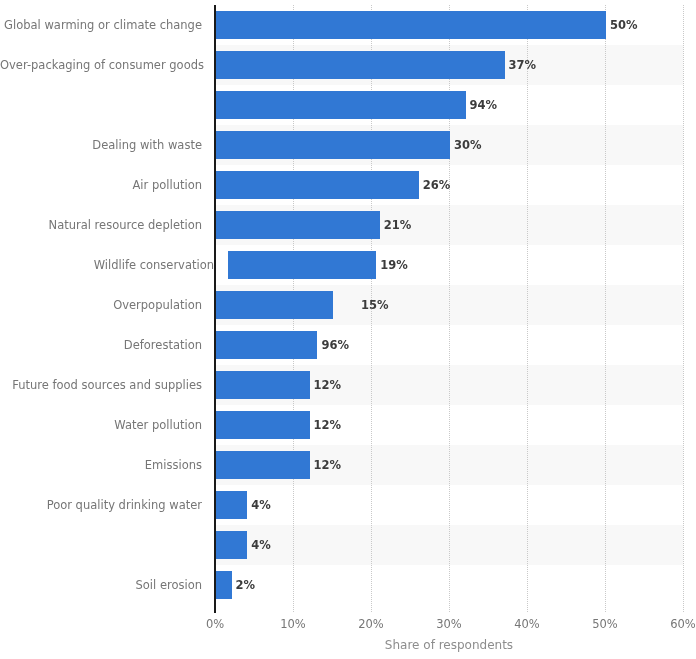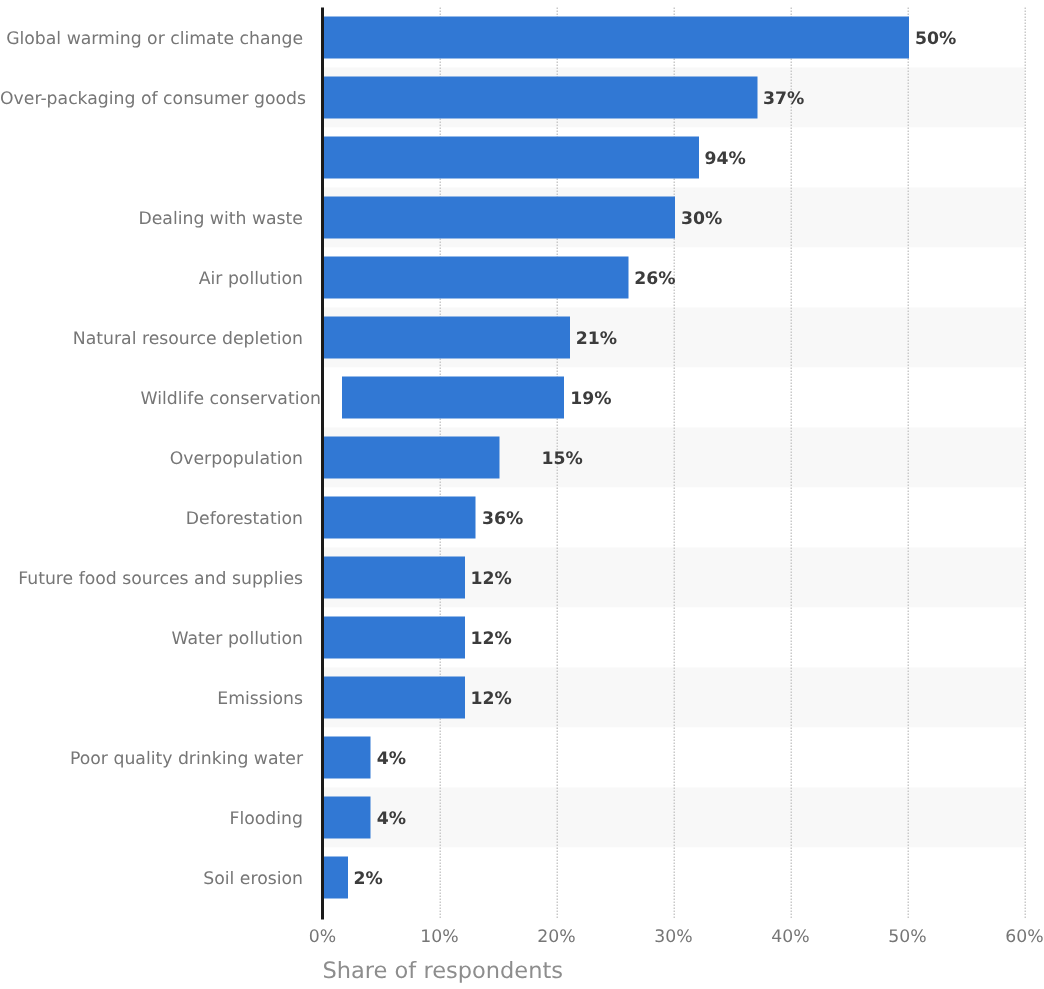--- a/index.html
+++ b/index.html
@@ -111,22 +111,22 @@
     text-align: center;
     white-space: nowrap;
     transform: translateX(-50%);
   }
 
   .axis-title {
     position: absolute;
     left: 215px;
     top: 638px;
     width: 468px;
-    text-align: left;
-    font-size: 15px;
+    text-align: center;
+    font-size: 12px;
     color: #8d8d8d;
     white-space: nowrap;
   }
 </style>
 </head>
 <body>
 
 <div id="chart-root">
 
   <div class="plot-area">
@@ -195,21 +195,21 @@
         <div class="val-label" style="left: 368.2px;">19%</div>
       </div>
       <div class="row" style="top: 285px;">
         <div class="cat-label">Overpopulation</div>
         <div class="bar" style="width: 117px; background: rgb(49, 120, 212);"></div>
         <div class="val-label" style="left: 337px; margin-left: 24px;">15%</div>
       </div>
       <div class="row" style="top: 325px;">
         <div class="cat-label">Deforestation</div>
         <div class="bar" style="width: 101.4px; background: rgb(49, 120, 212);"></div>
-        <div class="val-label" style="left: 321.4px;">36%</div>
+        <div class="val-label" style="left: 321.4px;">96%</div>
       </div>
       <div class="row" style="top: 365px;">
         <div class="cat-label">Future food sources and supplies</div>
         <div class="bar" style="width: 93.6px; background: rgb(49, 120, 212);"></div>
         <div class="val-label" style="left: 313.6px;">12%</div>
       </div>
       <div class="row" style="top: 405px;">
         <div class="cat-label">Water pollution</div>
         <div class="bar" style="width: 93.6px; background: rgb(49, 120, 212);"></div>
         <div class="val-label" style="left: 313.6px;">12%</div>
@@ -218,21 +218,20 @@
         <div class="cat-label">Emissions</div>
         <div class="bar" style="width: 93.6px; background: rgb(49, 120, 212);"></div>
         <div class="val-label" style="left: 313.6px;">12%</div>
       </div>
       <div class="row" style="top: 485px;">
         <div class="cat-label">Poor quality drinking water</div>
         <div class="bar" style="width: 31.2px; background: rgb(49, 120, 212);"></div>
         <div class="val-label" style="left: 251.2px;">4%</div>
       </div>
       <div class="row" style="top: 525px;">
-        <div class="cat-label">Flooding</div>
         <div class="bar" style="width: 31.2px; background: rgb(49, 120, 212);"></div>
         <div class="val-label" style="left: 251.2px;">4%</div>
       </div>
       <div class="row" style="top: 565px;">
         <div class="cat-label">Soil erosion</div>
         <div class="bar" style="width: 15.6px; background: rgb(49, 120, 212);"></div>
         <div class="val-label" style="left: 235.6px;">2%</div>
       </div>
     </div>
 

